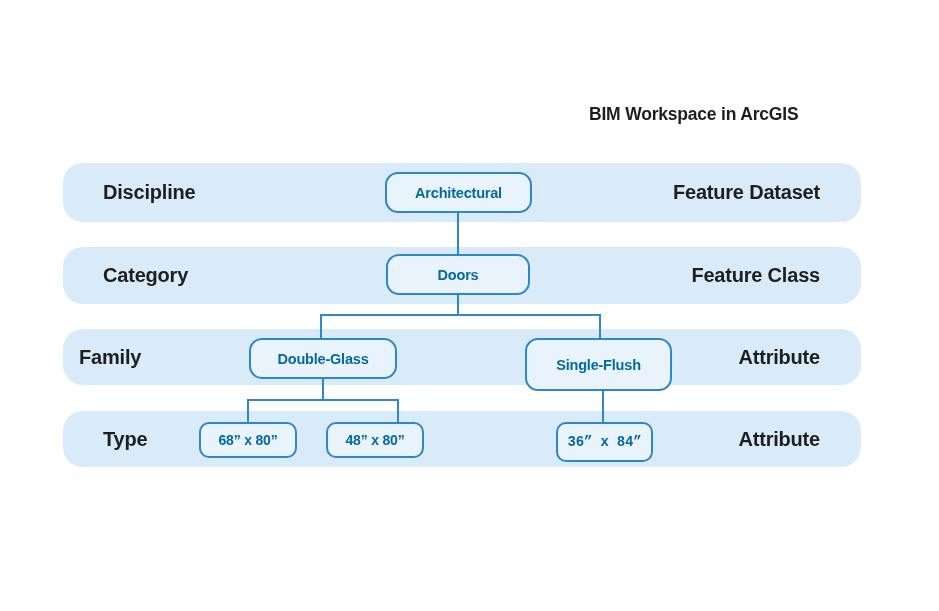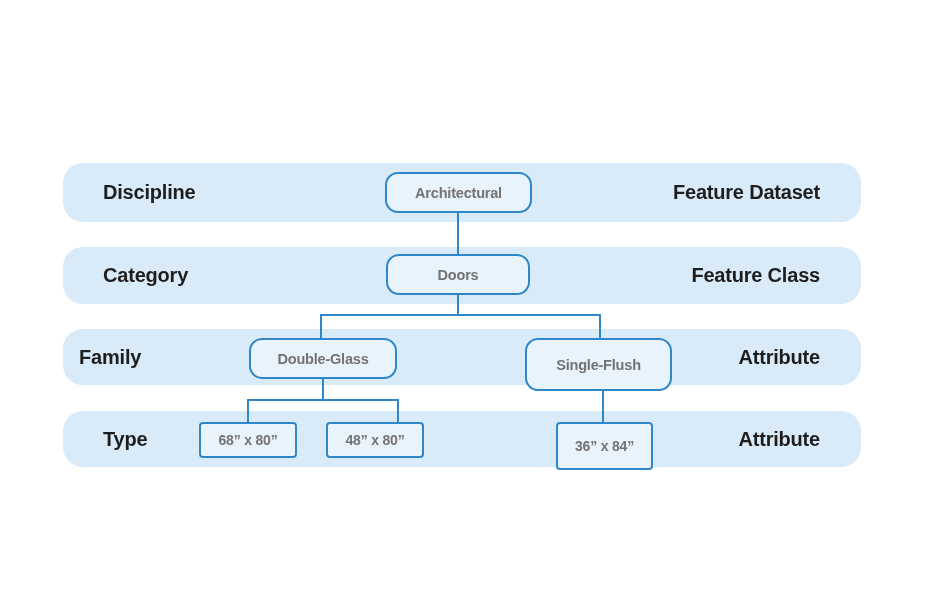--- a/index.html
+++ b/index.html
@@ -62,42 +62,43 @@
     position: absolute;
     box-sizing: border-box;
     background: #e9f3fb;
     border: 2px solid #2e87c8;
     border-radius: 13px;
     display: flex;
     align-items: center;
     justify-content: center;
     font-size: 14.5px;
     font-weight: 700;
-    color: #737373;
+    color: #0369a1;
     letter-spacing: -0.2px;
     white-space: nowrap;
   }
   .node-sm {
-    border-radius: 4px;
+    border-radius: 10px;
     font-size: 14px;
   }
 
   .n-discipline { left: 385px; top: 172px; width: 147px; height: 41px; }
   .n-category   { left: 386px; top: 254px; width: 144px; height: 41px; }
   .n-family-0   { left: 249px; top: 338px; width: 148px; height: 41px; }
   .n-family-1   { left: 525px; top: 338px; width: 147px; height: 53px; }
   .n-type-0     { left: 199px; top: 422px; width: 98px;  height: 36px; }
   .n-type-1     { left: 326px; top: 422px; width: 98px;  height: 36px; }
-  .n-type-2     { left: 556px; top: 422px; width: 97px;  height: 48px; }
+  .n-type-2     { left: 556px; top: 422px; width: 97px;  height: 40px; font-family: Liberation Mono, monospace; }
 </style>
 </head>
 <body>
 
 <div class="canvas">
 
+  <div class="hdr hdr-right">BIM Workspace in ArcGIS</div>
 
   <div class="band band-1">
     <span class="row-label">Discipline</span>
     <span class="row-label">Feature Dataset</span>
   </div>
   <div class="band band-2">
     <span class="row-label">Category</span>
     <span class="row-label">Feature Class</span>
   </div>
   <div class="band band-3">

